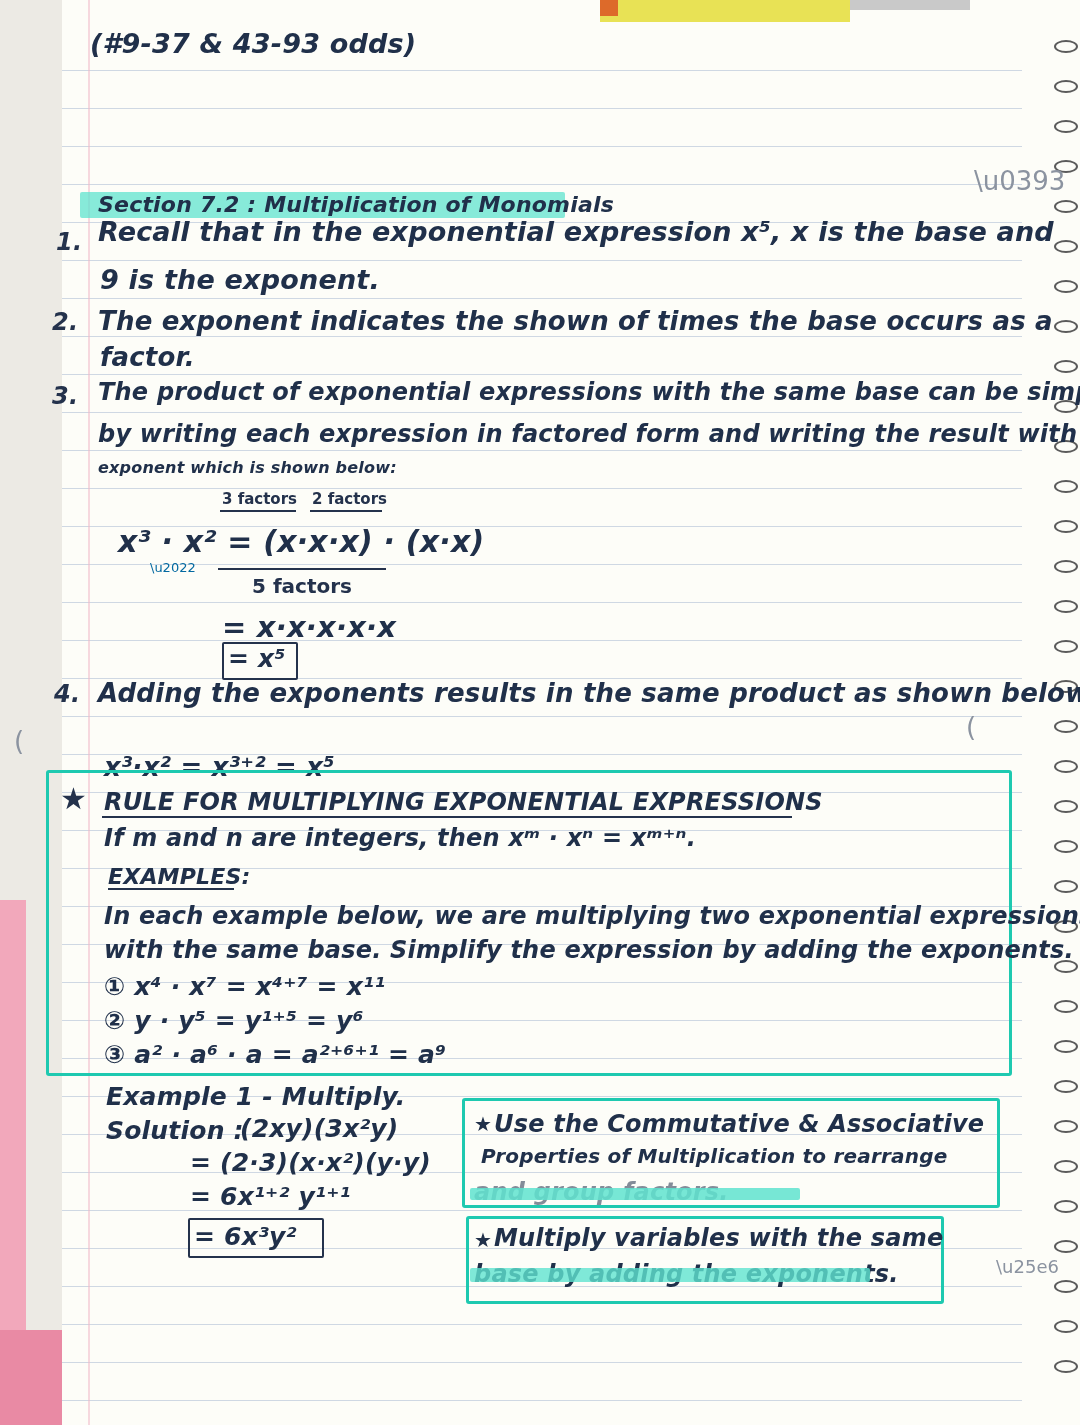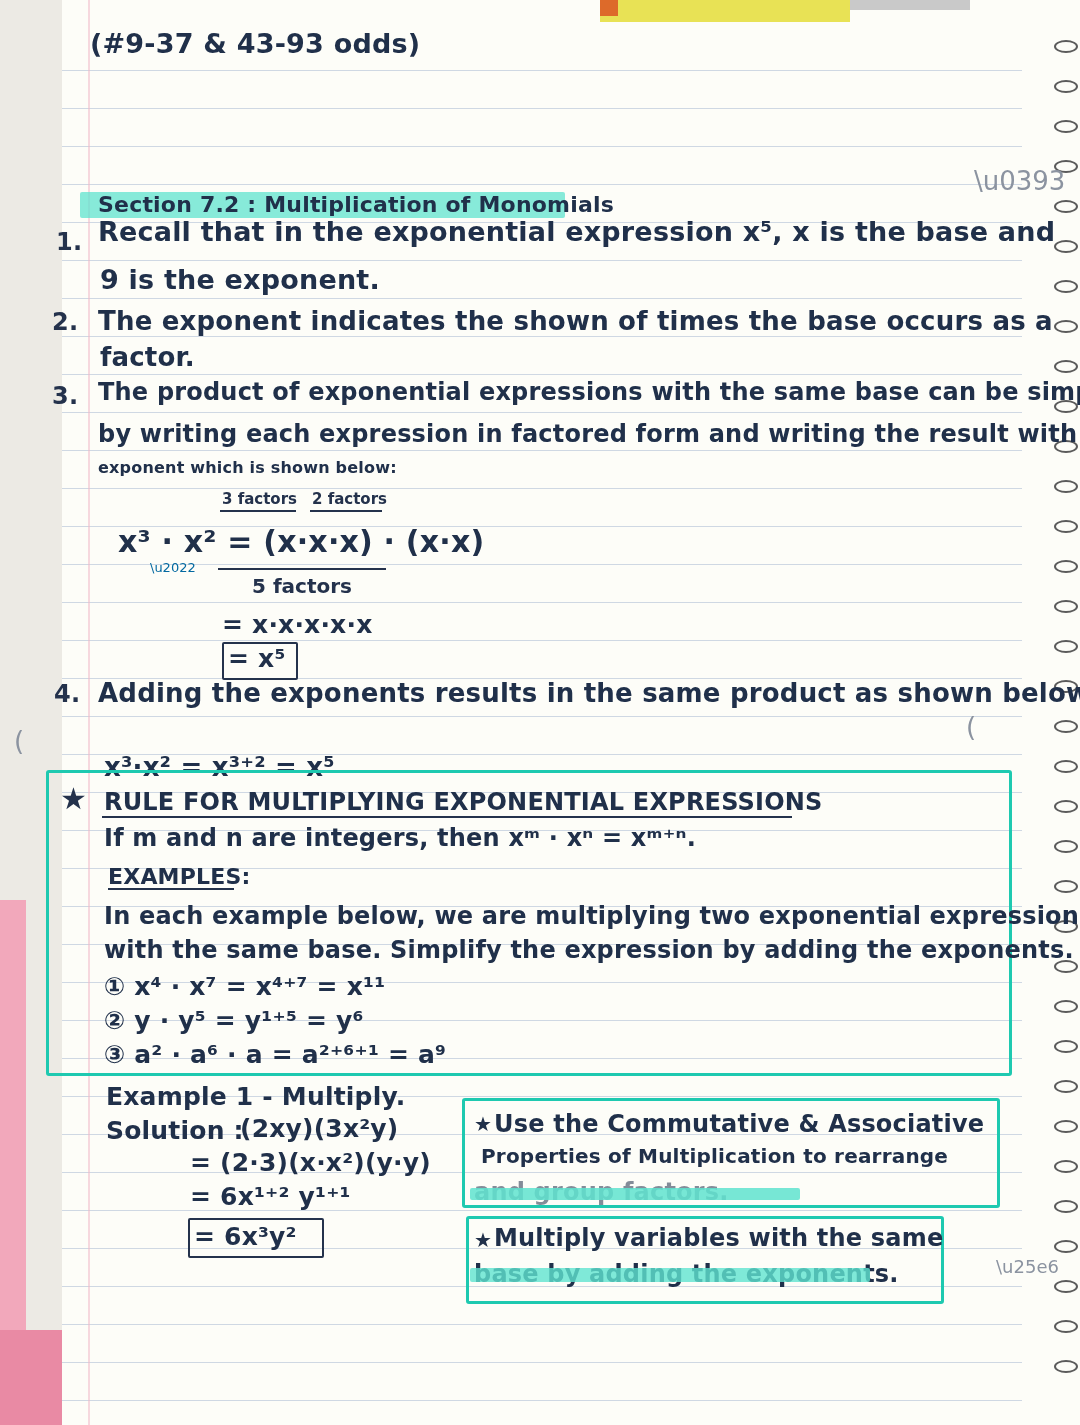--- a/index.html
+++ b/index.html
@@ -95,20 +95,21 @@
   }
 
   
   .hw {
     position: absolute;
     font-family: "DejaVu Sans", sans-serif;
     color: #20304a;
     font-weight: 600;
     white-space: pre;
     letter-spacing: .2px;
+    font-style: italic;
   }
   .num { color: #24324c; font-weight: 700; }
 
   .hl {
     position: absolute;
     background: #5fe3cf;
     opacity: .75;
     border-radius: 2px;
   }
 
@@ -269,21 +270,21 @@
   <div class="smalllabel" style="left:222px; top:490px;">3 factors</div>
   <div class="overbar" style="left:220px; top:510px; width:76px;"></div>
   <div class="smalllabel" style="left:312px; top:490px;">2 factors</div>
   <div class="overbar" style="left:310px; top:510px; width:72px;"></div>
 
   <div class="hw" style="left:118px; top:524px; font-size:30px;text-align:right;">x³ · x² = (x·x·x) · (x·x)</div>
 
   <div class="overbar" style="left:218px; top:568px; width:168px;"></div>
   <div class="smalllabel" style="left:252px; top:574px; font-size:20px;">5 factors</div>
 
-  <div class="hw" style="left:222px; top:610px; font-size:25px;text-align:center;">= x·x·x·x·x</div>
+  <div class="hw" style="left:222px; top:610px; font-size:29px;text-align:center;">= x·x·x·x·x</div>
 
   <div class="blackbox" style="left:222px; top:642px; width:72px; height:34px;"></div>
   <div class="hw" style="left:228px; top:644px; font-size:25px;">= x⁵</div>
 
   <div class="hw num" style="left:54px; top:680px; font-size:24px;">4.</div>
   <div class="hw" style="left:98px; top:678px; font-size:26px;">Adding the exponents results in the same product as shown below:</div>
 
   <div class="hw" style="left:104px; top:752px; font-size:26px;">x³·x² = x³⁺² = x⁵</div>
 
   <div class="boxline" style="left:46px; top:770px; width:960px; height:300px;"></div>

